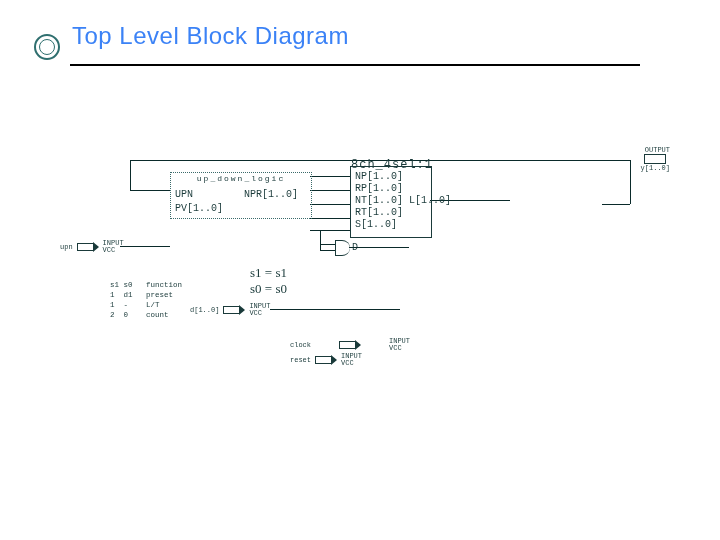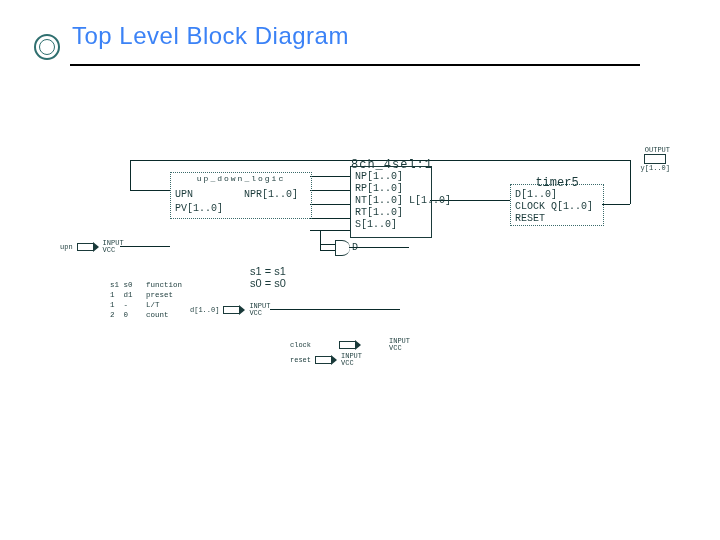--- a/index.html
+++ b/index.html
@@ -128,21 +128,21 @@
   
   .ftable {
     position:absolute; left:50px; top:130px;
     font-family:"Courier New",monospace; font-size:7.5px; color:#1a3a3a;
     line-height:1.35;
     white-space:pre;
   }
 
   .legend {
     position:absolute; left:190px; top:115px;
-    font-family:Liberation Sans, sans-serif; font-size:11px; color:#1a3a3a;
+    font-family:Liberation Serif, serif; font-size:13px; color:#1a3a3a;
     white-space:pre;
   }
 </style>
 </head>
 <body>
 
 <div class="slide">
   <div class="title-bullet"></div>
   <div class="title">Top Level Block Diagram</div>
   <div class="title-rule"></div>
@@ -179,26 +179,20 @@
 
     <div class="box b-sel" style="border-style:solid;">
       <div class="cap cap-title">8ch_4sel:1</div>
       <div class="tiny row" style="top:4px;">NP[1..0]</div>
       <div class="tiny row" style="top:16px;">RP[1..0]</div>
       <div class="tiny row" style="top:28px;">NT[1..0]    L[1..0]</div>
       <div class="tiny row" style="top:40px;">RT[1..0]</div>
       <div class="tiny row" style="top:52px;">S[1..0]</div>
     </div>
 
-    <div class="box b-tim">
-      <div class="cap" style="left:0; top:-9px; width:92px; text-align:center;">timer5</div>
-      <div class="tiny row" style="top:4px;">D[1..0]</div>
-      <div class="tiny row" style="top:16px;">CLOCK     Q[1..0]</div>
-      <div class="tiny row" style="top:28px;">RESET</div>
-    </div>
 
     <div class="gate"></div>
     <div class="tiny" style="left:292px; top:92px;">D</div>
     <div class="wire h" style="left:260px; top:94px; width:15px;"></div>
     <div class="wire h" style="left:260px; top:100px; width:15px;"></div>
     <div class="wire h" style="left:289px; top:97px; width:60px;"></div>
     <div class="wire v" style="left:260px; top:80px; height:20px;"></div>
 
     <div class="legend"><span>s1 = s1</span>
 <span>s0 = s0</span></div>

